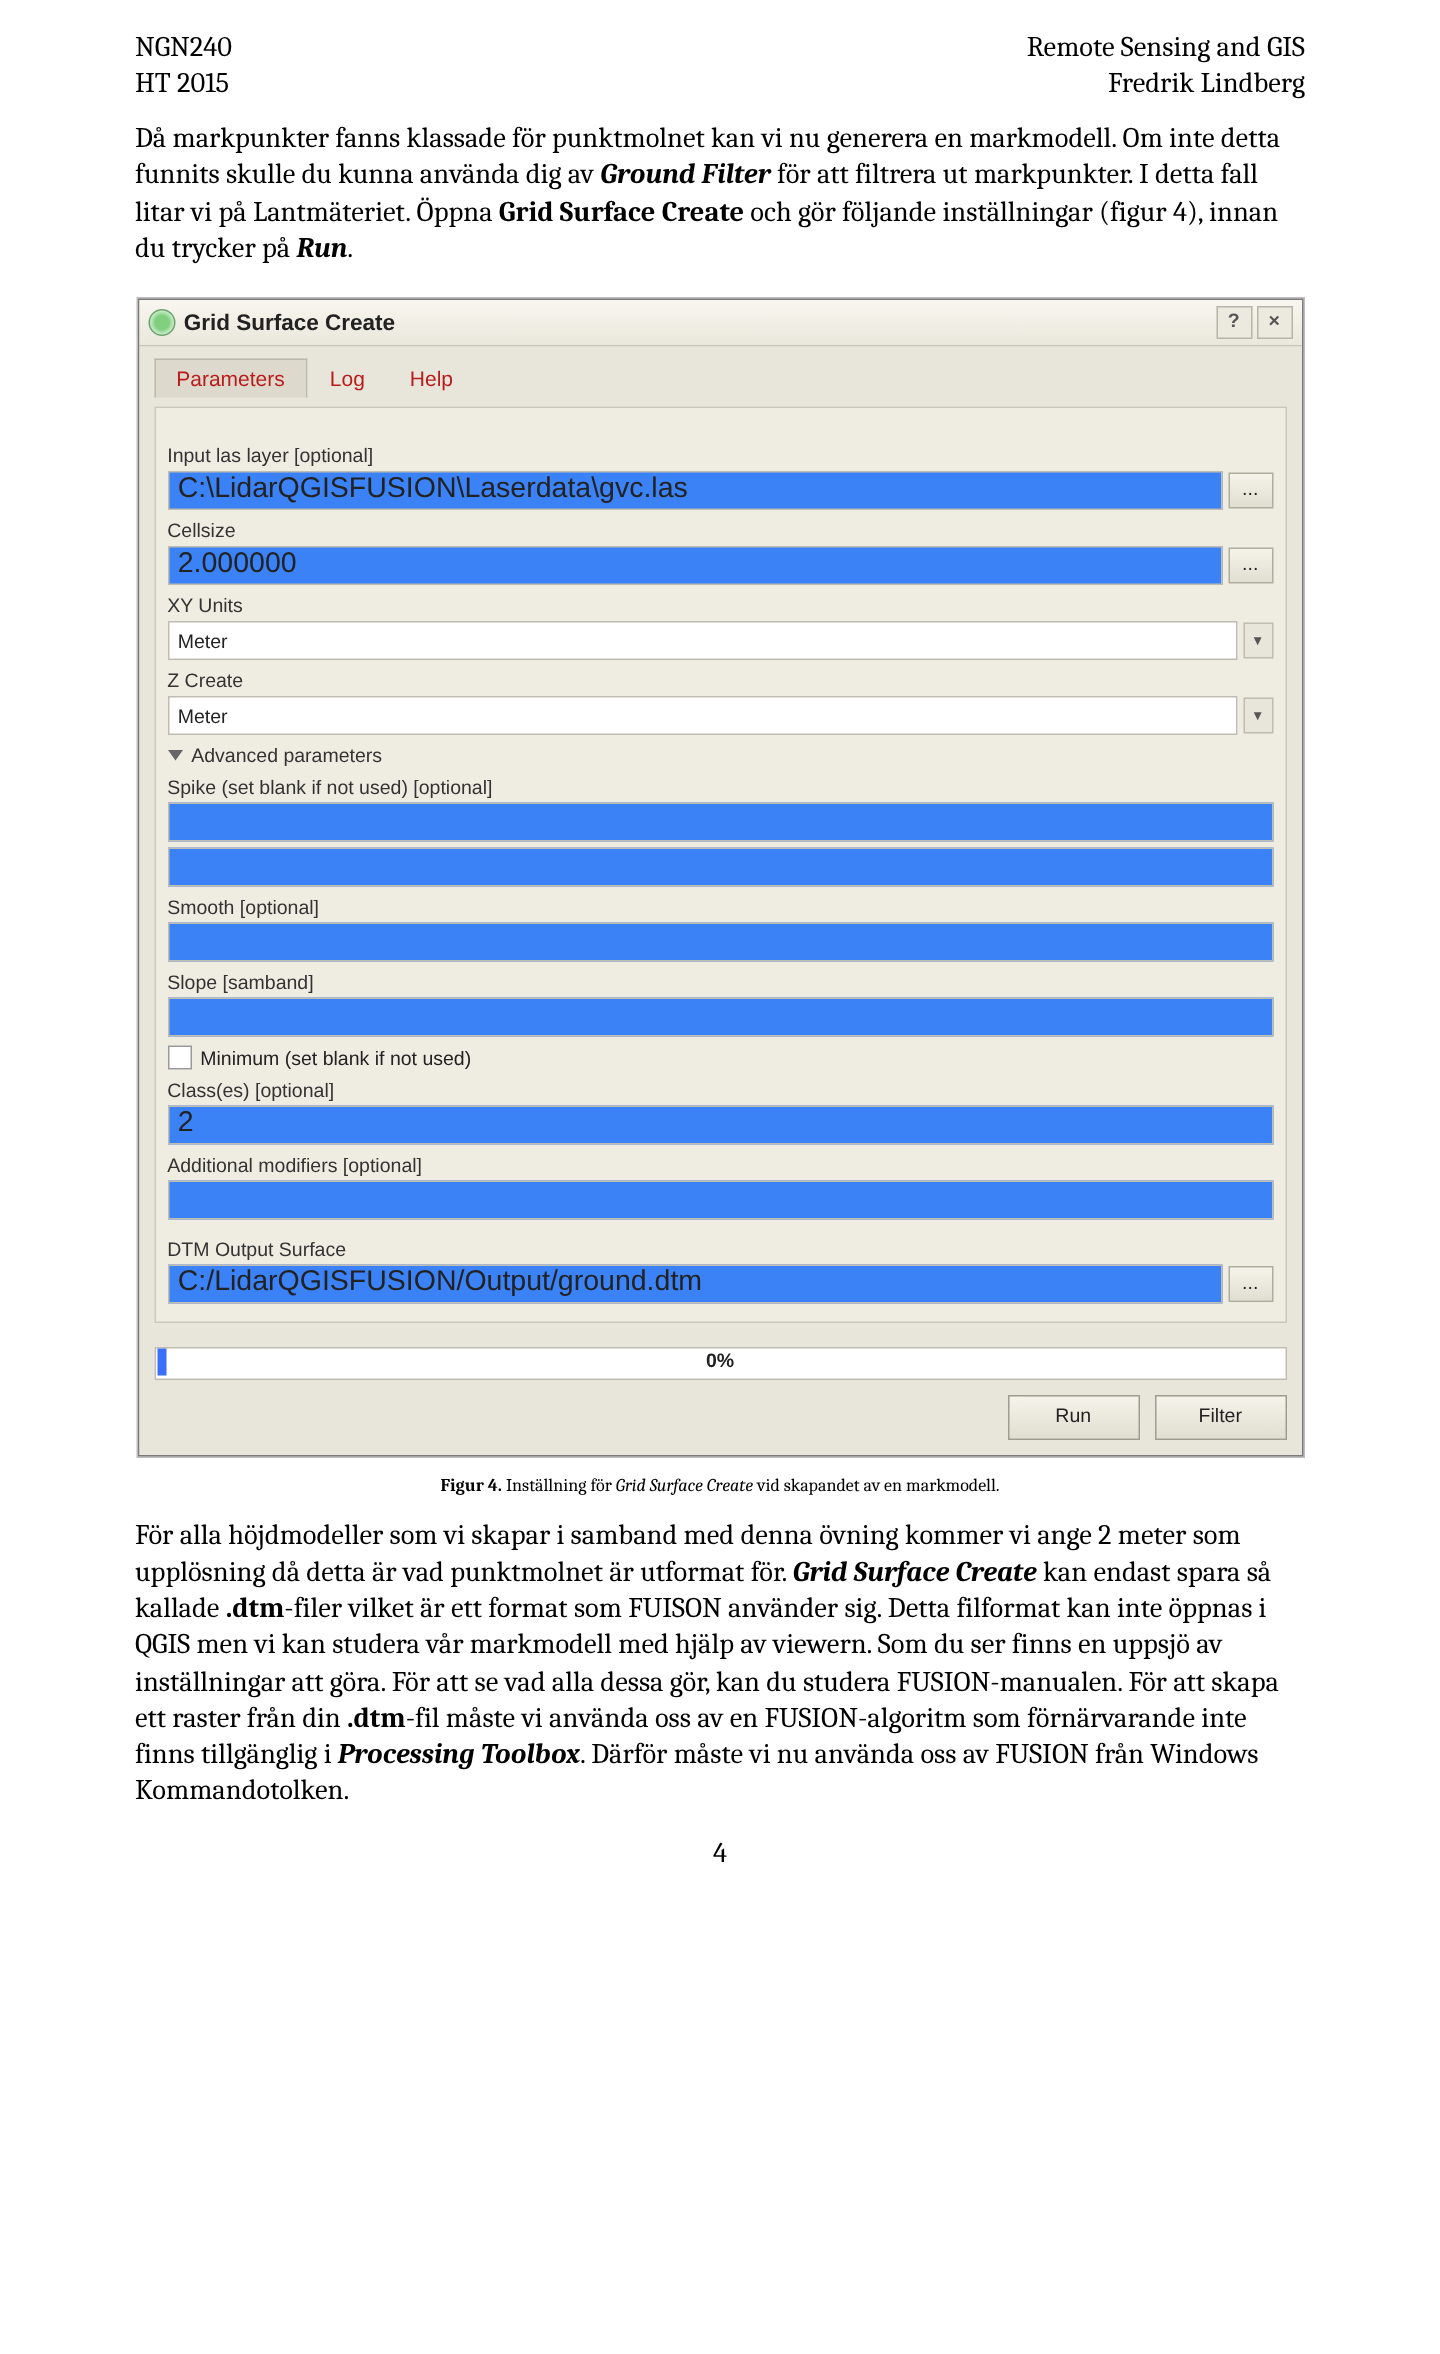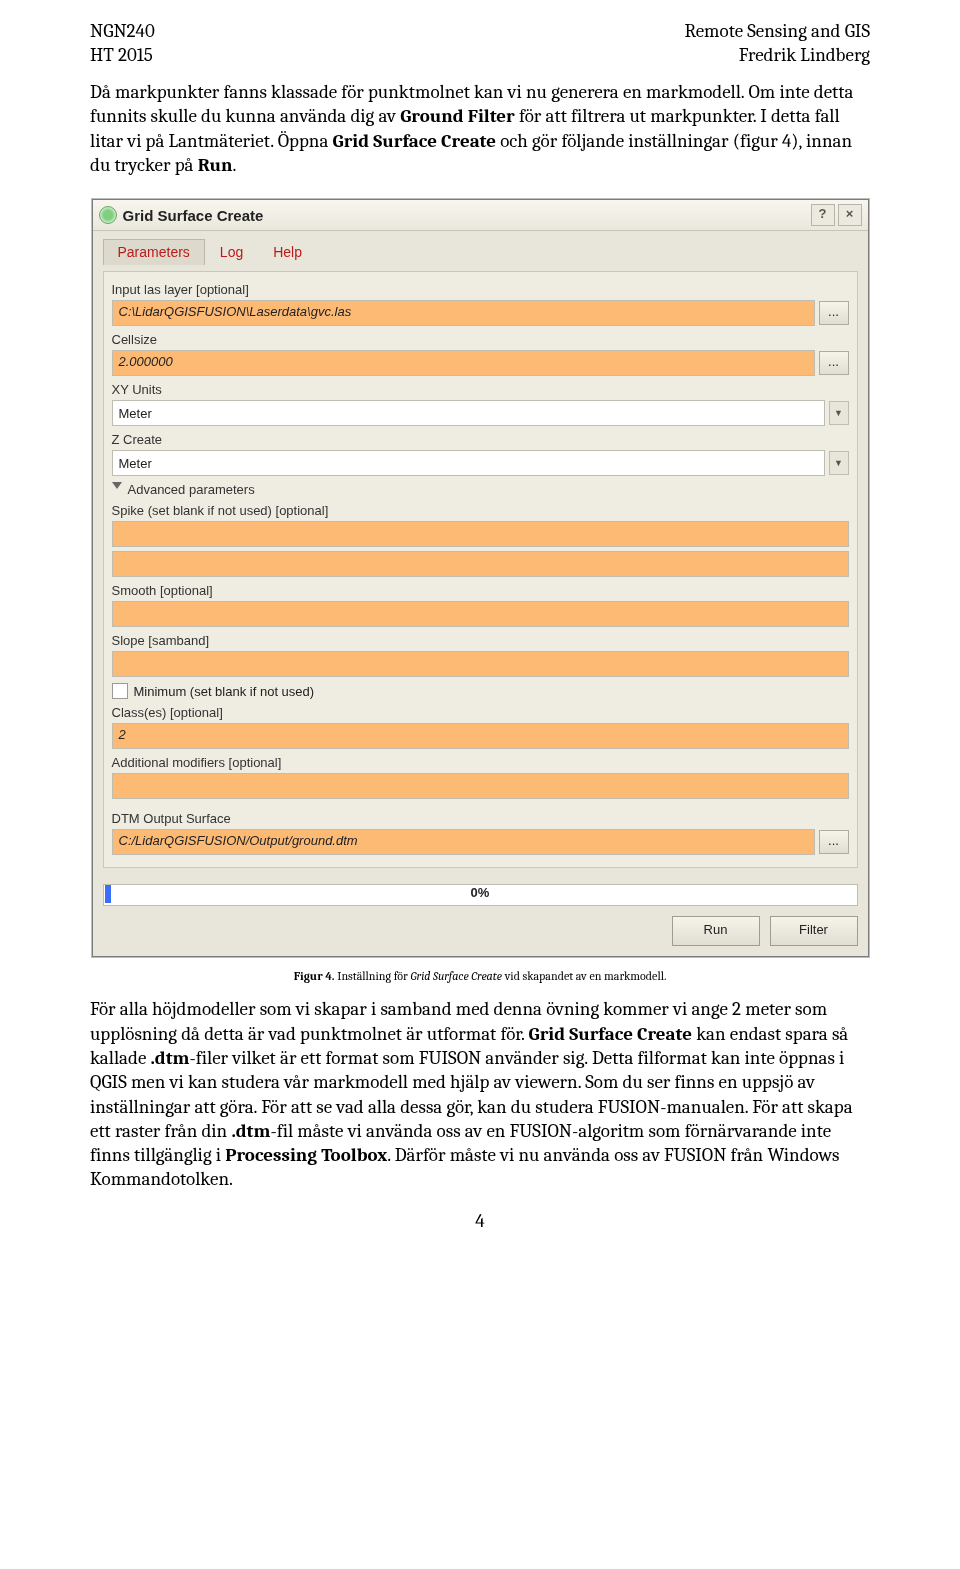--- a/index.html
+++ b/index.html
@@ -18,21 +18,21 @@
     justify-content: space-between;
     font-size: 19px;
     margin-bottom: 2px;
   }
   .para {
     font-size: 19px;
     line-height: 1.28;
     margin-top: 14px;
     text-align: left;
   }
-  .bolditalic { font-weight: bold; }
+  .bolditalic { font-weight: bold; font-style: italic; }
   .bold { font-weight: bold; }
   .figure {
     margin: 22px 0 10px 0;
   }
   .dialog {
     background: #eae7dc;
     border: 1px solid #7b7b7b;
     width: 775px;
     margin: 0 auto;
     font-family: Tahoma, Verdana, Arial, sans-serif;
@@ -83,47 +83,46 @@
     border: 1px solid transparent;
   }
   .tab.active {
     background: #ddd9cc;
     border: 1px solid #bcb9ac;
     border-bottom: none;
   }
   .inner-panel {
     background: #efece2;
     border: 1px solid #cac7bb;
-    padding: 4px 8px 8px 8px;
+    padding: 18px 8px 8px 8px;
   }
   .label {
     font-size: 13px;
     margin-top: 6px;
     margin-bottom: 3px;
     color: #333;
   }
   .row {
     display: flex;
     gap: 4px;
     align-items: center;
     margin-bottom: 4px;
   }
   .text-input {
     flex: 1;
     height: 22px;
-    background: #fdba74;
+    background: #3b82f6;
     border: 1px solid #bfbcb1;
     padding: 1px 6px;
     font-family: Tahoma, sans-serif;
-    font-size: 13px;
+    font-size: 19px;
     color: #222;
     line-height: 20px;
     overflow: hidden;
     white-space: nowrap;
-    font-style: italic;
   }
   .select-box {
     height: 22px;
     background: #fff;
     border: 1px solid #bfbcb1;
     padding: 1px 6px;
     font-size: 13px;
     display: flex;
     justify-content: space-between;
     align-items: center;
@@ -144,21 +143,21 @@
     width: 28px;
     height: 22px;
     background: linear-gradient(#f6f4ea,#e0ddd1);
     border: 1px solid #b0ad9f;
     text-align: center;
     line-height: 20px;
     font-size: 13px;
   }
   .adv-header {
     display:flex;
-    align-items:flex-start;
+    align-items:center;
     gap:6px;
     margin: 6px 0 4px 0;
     font-size: 13px;
     color:#333;
   }
   .tri-down {
     width:0;height:0;
     border-left:5px solid transparent;
     border-right:5px solid transparent;
     border-top:7px solid #666;

